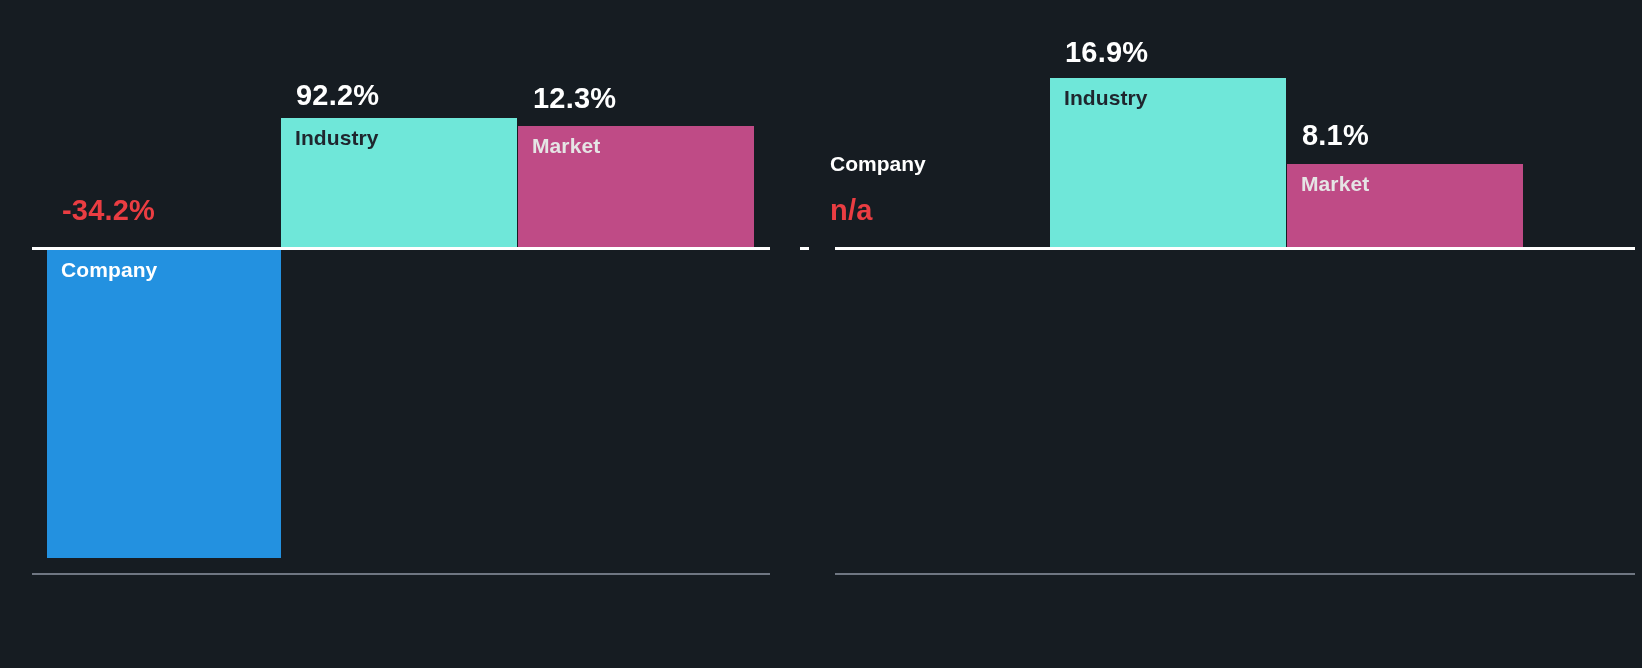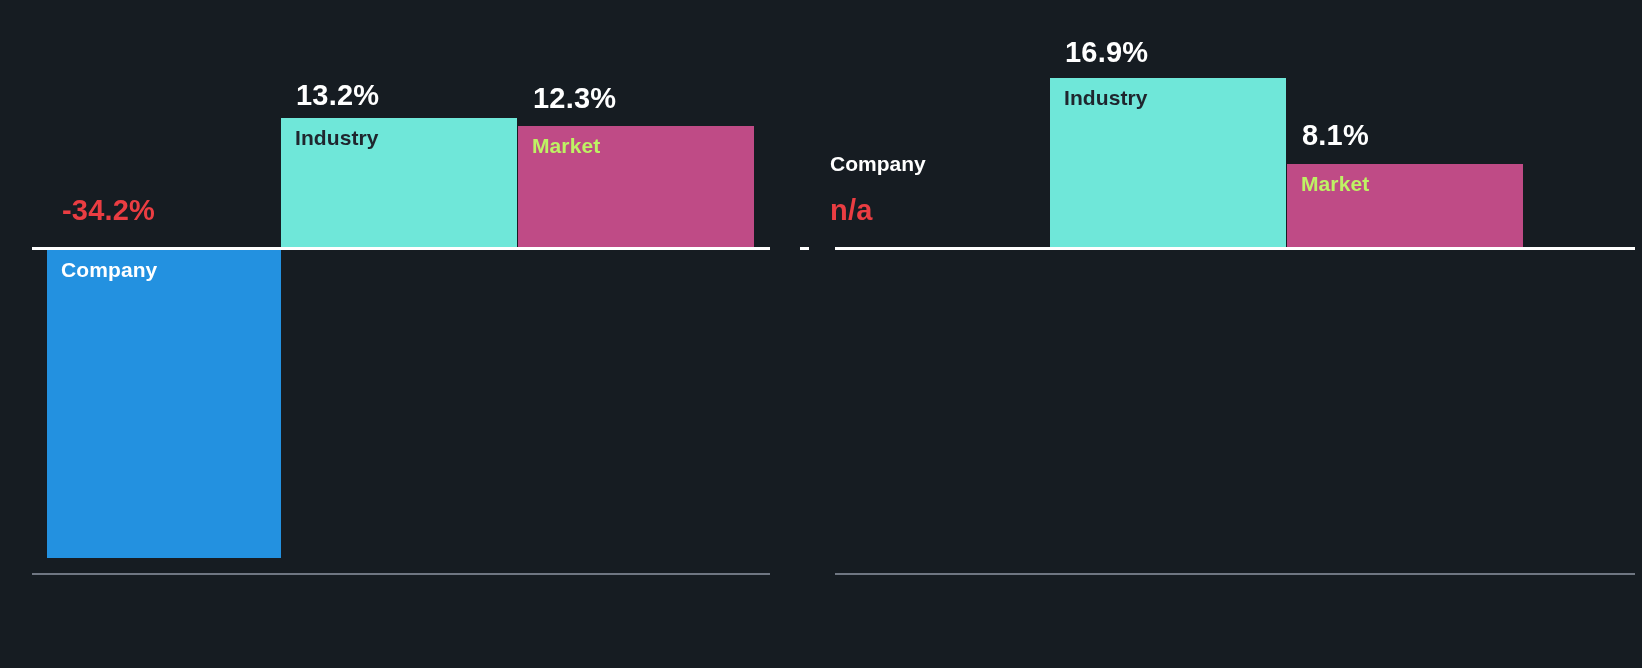--- a/index.html
+++ b/index.html
@@ -74,21 +74,21 @@
     font-weight: 700;
     letter-spacing: 0.1px;
     white-space: nowrap;
   }
   .bar.company   { background: #2391e0; }
   .bar.industry  { background: #6fe7d9; }
   .bar.market    { background: #bf4b86; }
 
   .bar.company  .bar-label { color: #ffffff; }
   .bar.industry .bar-label { color: #1f262e; text-align: center; }
-  .bar.market   .bar-label { color: #bef264; }
+  .bar.market   .bar-label { color: #e5e5e5; }
 
   
   .value {
     position: absolute;
     font-size: 29px;
     font-weight: 700;
     white-space: nowrap;
     letter-spacing: 0.2px;
   }
   .value.pos { color: #ffffff; }
@@ -122,21 +122,21 @@
 <div class="canvas">
 
   <div class="panel" id="panel-0">
 
     <div class="value neg" style="left:62px; top:194px;">-34.2%</div>
 
     <div class="bar company" style="left:47px; top:250px; width:234px; height:308px;">
       <span class="bar-label">Company</span>
     </div>
 
-    <div class="value pos" style="left:296px; top:79px;">13.2%</div>
+    <div class="value pos" style="left:296px; top:79px;">92.2%</div>
 
     <div class="bar industry" style="left:281px; top:118px; width:236px; height:129px;">
       <span class="bar-label">Industry</span>
     </div>
 
     <div class="value pos" style="left:533px; top:82px;">12.3%</div>
 
     <div class="bar market" style="left:518px; top:126px; width:236px; height:121px;">
       <span class="bar-label">Market</span>
     </div>

